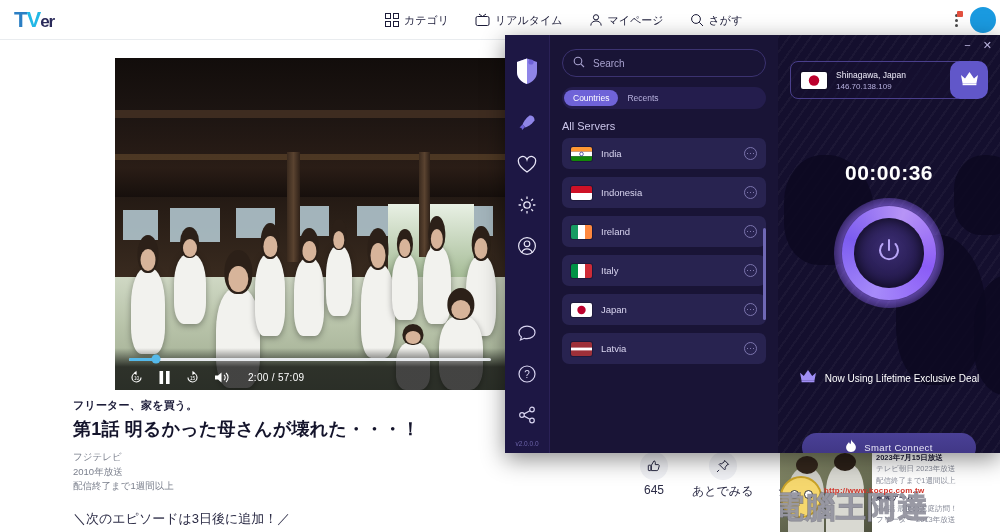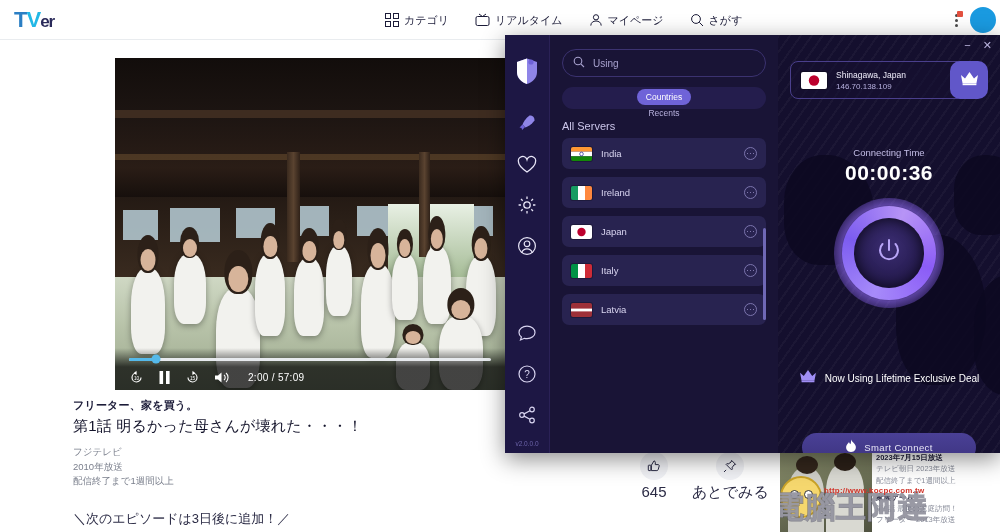--- a/index.html
+++ b/index.html
@@ -58,29 +58,29 @@
   .progress-row { position: absolute; left: 14px; right: 14px; top: 6px; height: 10px; display: flex; align-items: center; }
   .progress-track { position: relative; width: 100%; height: 3px; background: #e7eaee; border-radius: 2px; }
   .progress-fill { position: absolute; left: 0; top: 0; height: 3px; width: 7.5%; background: #55b9ea; border-radius: 2px; }
   .progress-knob { position: absolute; left: 7.5%; top: 50%; transform: translate(-50%,-50%); width: 9px; height: 9px; border-radius: 50%; background: #55b9ea; }
   .ctrl-row { position: absolute; left: 14px; bottom: 5px; display: flex; align-items: center; gap: 14px; }
   .ctrl-btn { cursor: pointer; display: flex; align-items: center; }
   .time-text { color: #fff; font-size: 10px; margin-left: 4px; letter-spacing: .3px; }
 
   .meta { position: absolute; left: 73px; top: 398px; width: 430px; }
   .meta .series { font-size: 11px; font-weight: bold; color: #1b1b38; letter-spacing: .2px; }
-  .meta .ep { font-size: 15px; font-weight: normal; color: #14142b; margin-top: 4px; letter-spacing: .2px; }
+  .meta .ep { font-size: 18px; font-weight: bold; color: #14142b; margin-top: 4px; letter-spacing: .2px; }
   .meta .sub { margin-top: 9px; font-size: 9.5px; color: #7a7f8c; line-height: 1.55; }
 
   .next-note { position: absolute; left: 73px; top: 510px; font-size: 13px; color: #2b2b45; }
 
   .action-row { position: absolute; left: 640px; top: 452px; display: flex; gap: 24px; }
   .action { display: flex; flex-direction: column; align-items: center; gap: 3px; cursor: pointer; }
   .action .circ { width: 28px; height: 28px; border-radius: 50%; background: #f0f1f5; display: flex; align-items: center; justify-content: center; }
-  .action .lbl { font-size: 15px; color: #2b2b45; }
+  .action .lbl { font-size: 12px; color: #2b2b45; }
 
   
   .reco { position: absolute; right: 0; bottom: 0; width: 220px; height: 82px; overflow: hidden; background: #fff; }
   .reco-thumb { position: absolute; left: 0; top: 0; width: 92px; height: 82px; background: linear-gradient(160deg,#8a8f6c,#4f5240); }
   .reco-thumb .p1 { position: absolute; left: 8px; top: 18px; width: 36px; height: 64px; background: #cfcfc9; border-radius: 40% 40% 0 0; }
   .reco-thumb .p2 { position: absolute; left: 46px; top: 14px; width: 38px; height: 68px; background: #d9d9d2; border-radius: 40% 40% 0 0; }
   .reco-thumb .h1 { position: absolute; left: 16px; top: 6px; width: 22px; height: 18px; background: #33261c; border-radius: 50%; }
   .reco-thumb .h2 { position: absolute; left: 54px; top: 3px; width: 22px; height: 18px; background: #2b2018; border-radius: 50%; }
   .reco-text { position: absolute; left: 96px; top: 2px; width: 114px; font-size: 7.5px; color: #3a3a52; line-height: 1.5; }
   .reco-text .t1 { font-weight: bold; color: #23233c; }
@@ -108,21 +108,21 @@
   .rail-ver { position: absolute; bottom: 6px; left: 0; width: 100%; text-align: center; font-size: 6.5px; color: #6b63a8; }
 
   .vpn-list { width: 228px; background: #191436; padding: 14px 12px 0 12px; position: relative; }
   .search-box {
     height: 28px; border: 1px solid #3b3270; border-radius: 14px;
     display: flex; align-items: center; padding: 0 10px; gap: 8px;
   }
   .search-ph { font-size: 10px; color: #a8a2cf; }
   .seg {
     margin-top: 10px; height: 22px; background: #241d4d; border-radius: 11px;
-    display: flex; align-items: center; padding: 2px; flex-direction: column;
+    display: flex; align-items: center; padding: 2px;
   }
   .seg-btn { font-size: 8.5px; padding: 3px 9px; border-radius: 9px; color: #b7b1dd; cursor: pointer; }
   .seg-btn.active { background: #6f63d8; color: #fff; }
   .list-head { margin-top: 11px; font-size: 11px; color: #cbc6ea; }
   .country-list { margin-top: 6px; height: 268px; overflow: hidden; position: relative; }
   .country-row {
     height: 31px; background: #282350; border-radius: 7px; margin-bottom: 8px;
     display: flex; align-items: center; padding: 0 9px; gap: 9px; cursor: pointer;
   }
   .flag { width: 21px; height: 14px; border-radius: 2px; overflow: hidden; flex: 0 0 auto; position: relative; box-shadow: 0 0 0 1px rgba(0,0,0,.25); }
@@ -463,21 +463,21 @@
   </div>
 
   <div class="vpn-list">
     <div class="search-box">
       <span>
         <svg width="12" height="12" viewBox="0 0 12 12">
             <circle cx="5" cy="5" r="3.8" fill="none" stroke="#a8a2cf" stroke-width="1.1"></circle>
             <path d="M7.8 7.8L11 11" stroke="#a8a2cf" stroke-width="1.1"></path>
           </svg>
       </span>
-      <span class="search-ph">Using</span>
+      <span class="search-ph">Search</span>
     </div>
 
     <div class="seg">
       <span class="seg-btn active">Countries</span>
       <span class="seg-btn">Recents</span>
     </div>
 
     <div class="list-head">All Servers</div>
 
     <div class="country-list">
@@ -493,40 +493,40 @@
         <span class="country-name">India</span>
         <span class="dots-btn">
             <i></i>
             <i></i>
             <i></i>
           </span>
       </div>
       <div class="country-row">
         <span class="flag">
           <svg width="21" height="14" viewBox="0 0 21 14">
+              <rect width="21" height="7" fill="#ce1126"></rect>
+              <rect y="7" width="21" height="7" fill="#fff"></rect>
+            </svg>
+        </span>
+        <span class="country-name">Indonesia</span>
+        <span class="dots-btn">
+            <i></i>
+            <i></i>
+            <i></i>
+          </span>
+      </div>
+      <div class="country-row">
+        <span class="flag">
+          <svg width="21" height="14" viewBox="0 0 21 14">
               <rect width="7" height="14" fill="#169b62"></rect>
               <rect x="7" width="7" height="14" fill="#fff"></rect>
               <rect x="14" width="7" height="14" fill="#ff883e"></rect>
             </svg>
         </span>
         <span class="country-name">Ireland</span>
-        <span class="dots-btn">
-            <i></i>
-            <i></i>
-            <i></i>
-          </span>
-      </div>
-      <div class="country-row">
-        <span class="flag">
-          <svg width="21" height="14" viewBox="0 0 21 14">
-              <rect width="21" height="14" fill="#fff"></rect>
-              <circle cx="10.5" cy="7" r="4.2" fill="#bc002d"></circle>
-            </svg>
-        </span>
-        <span class="country-name">Japan</span>
         <span class="dots-btn">
             <i></i>
             <i></i>
             <i></i>
           </span>
       </div>
       <div class="country-row">
         <span class="flag">
           <svg width="21" height="14" viewBox="0 0 21 14">
               <rect width="7" height="14" fill="#009246"></rect>
@@ -537,20 +537,34 @@
         <span class="country-name">Italy</span>
         <span class="dots-btn">
             <i></i>
             <i></i>
             <i></i>
           </span>
       </div>
       <div class="country-row">
         <span class="flag">
           <svg width="21" height="14" viewBox="0 0 21 14">
+              <rect width="21" height="14" fill="#fff"></rect>
+              <circle cx="10.5" cy="7" r="4.2" fill="#bc002d"></circle>
+            </svg>
+        </span>
+        <span class="country-name">Japan</span>
+        <span class="dots-btn">
+            <i></i>
+            <i></i>
+            <i></i>
+          </span>
+      </div>
+      <div class="country-row">
+        <span class="flag">
+          <svg width="21" height="14" viewBox="0 0 21 14">
               <rect width="21" height="14" fill="#9e3039"></rect>
               <rect y="5.6" width="21" height="2.8" fill="#fff"></rect>
             </svg>
         </span>
         <span class="country-name">Latvia</span>
         <span class="dots-btn">
             <i></i>
             <i></i>
             <i></i>
           </span>
@@ -587,21 +601,20 @@
 
     <div class="crown-btn">
       <span>
         <svg width="19" height="15" viewBox="0 0 19 15">
             <path d="M1 4l4 3.5L9.5 1 14 7.5 18 4l-1.6 8.5H2.6z" fill="#fff"></path>
             <rect x="2.6" y="12.6" width="13.8" height="1.6" fill="#fff"></rect>
           </svg>
       </span>
     </div>
 
-    <div class="conn-label">Connecting Time</div>
     <div class="conn-time">00:00:36</div>
 
     <div class="power-wrap">
       <div class="ring-outer"></div>
       <div class="ring-mid"></div>
       <div class="ring-inner">
         <span>
           <svg width="30" height="30" viewBox="0 0 30 30">
               <path d="M15 4v10" stroke="#b9a6f7" stroke-width="2" stroke-linecap="round"></path>
               <path d="M8.5 8a9 9 0 1 0 13 0" fill="none" stroke="#b9a6f7" stroke-width="2" stroke-linecap="round"></path>

